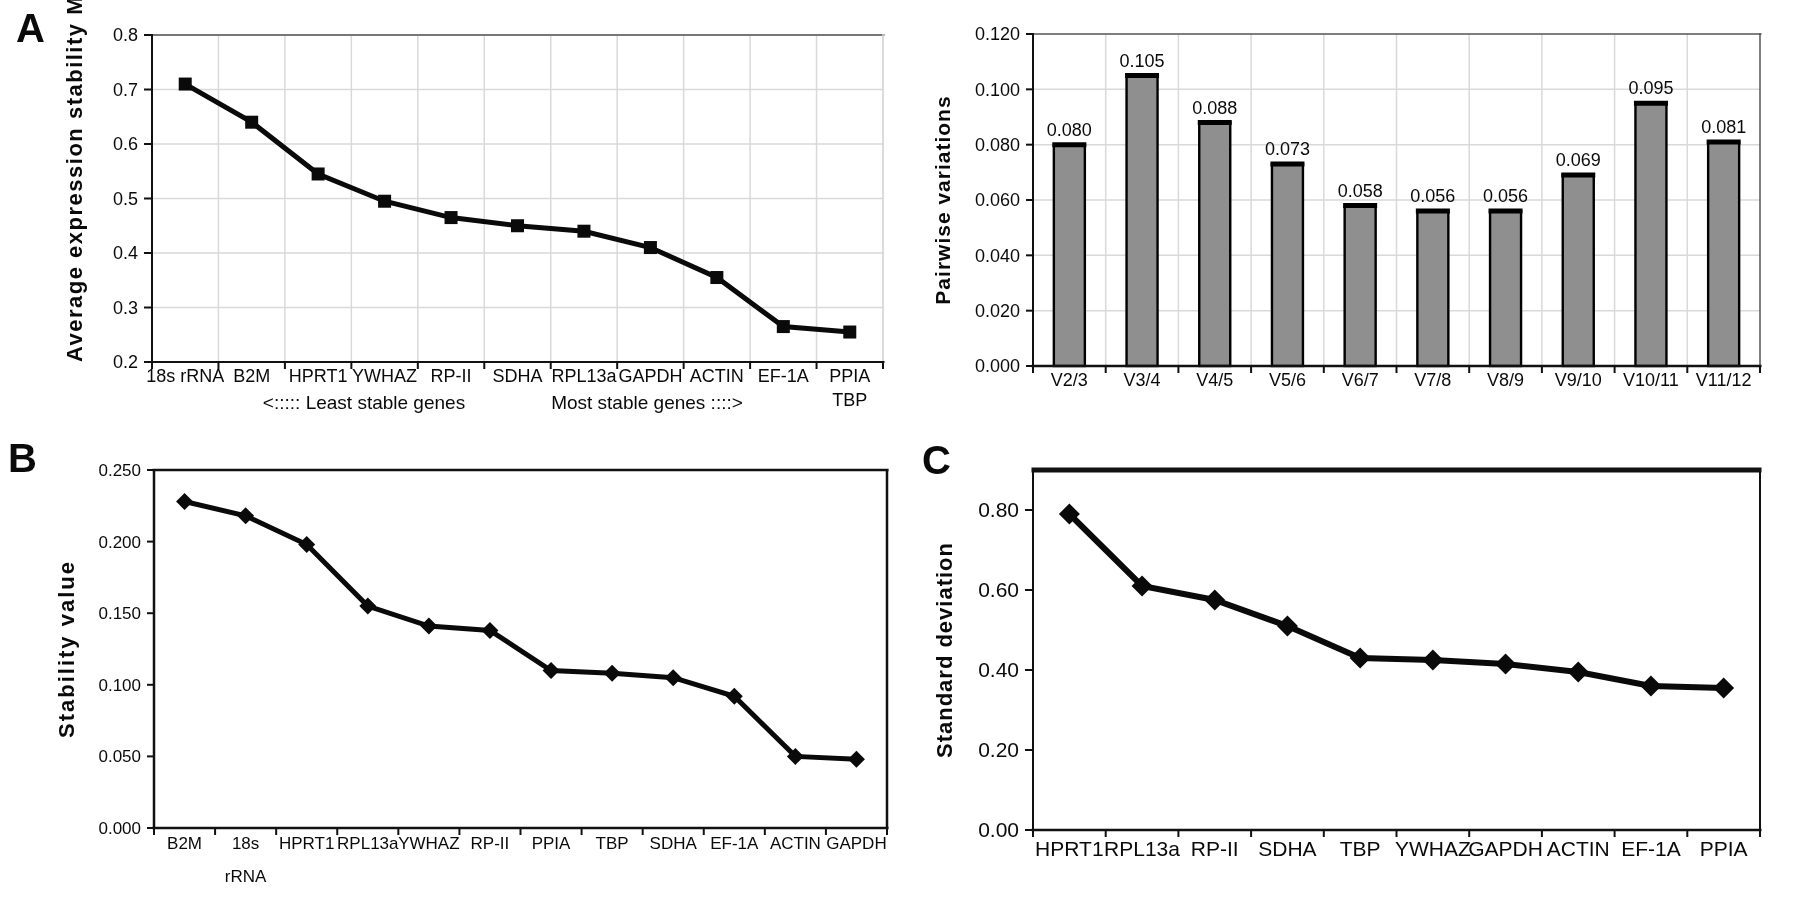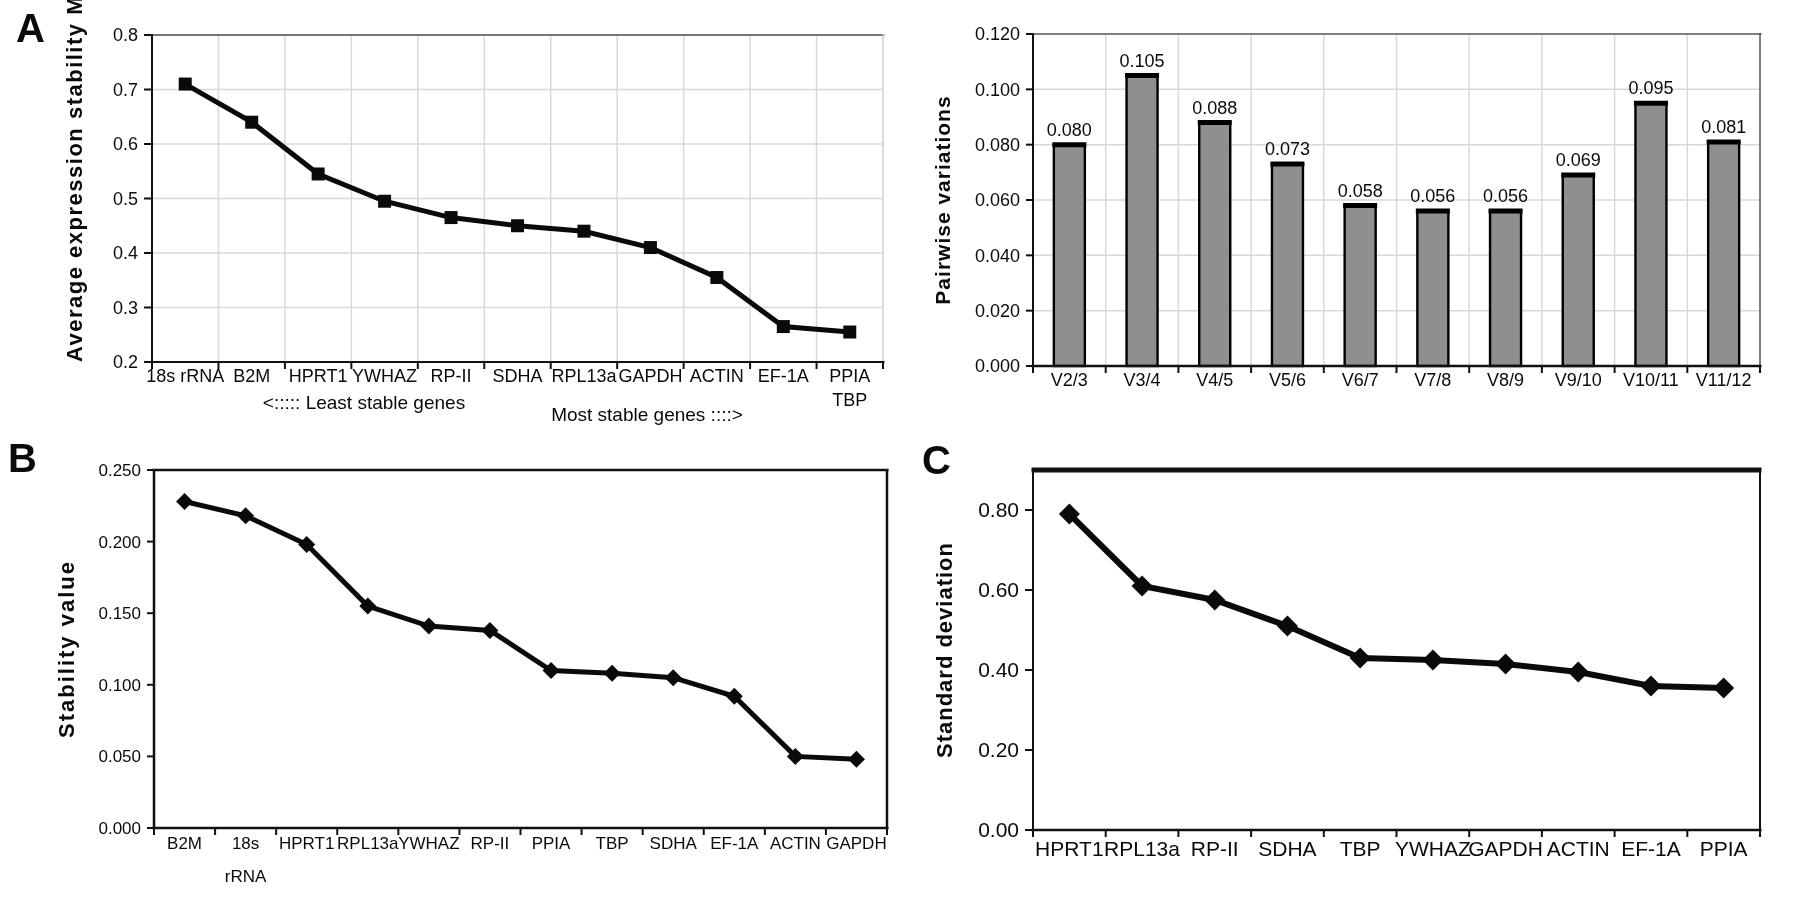--- a/index.html
+++ b/index.html
@@ -282,15 +282,15 @@
   <div class="panel-letter" style="left:16px;top:8px;">A</div>
   <div class="panel-letter" style="left:8px;top:438px;">B</div>
   <div class="panel-letter" style="left:922px;top:440px;">C</div>
 
   <div class="ylabel" style="left:60px;top:362px;width:327px;font-size:22px;letter-spacing:1.5px;">Average expression stability M</div>
   <div class="ylabel" style="left:928px;top:366px;width:332px;font-size:21px;letter-spacing:1px;">Pairwise variations</div>
   <div class="ylabel" style="left:52px;top:828px;width:358px;font-size:22px;letter-spacing:2px;">Stability value</div>
   <div class="ylabel" style="left:930px;top:830px;width:360px;font-size:22px;letter-spacing:1px;">Standard deviation</div>
 
   <div class="footer-note" style="left:214px;top:392px;width:300px;">&lt;:::::  Least stable genes</div>
-  <div class="footer-note" style="left:497px;top:404px;width:300px;">Most stable genes ::::&gt;</div>
+  <div class="footer-note" style="left:497px;top:392px;width:300px;">Most stable genes ::::&gt;</div>
 
 </div>
 
 </body></html>

